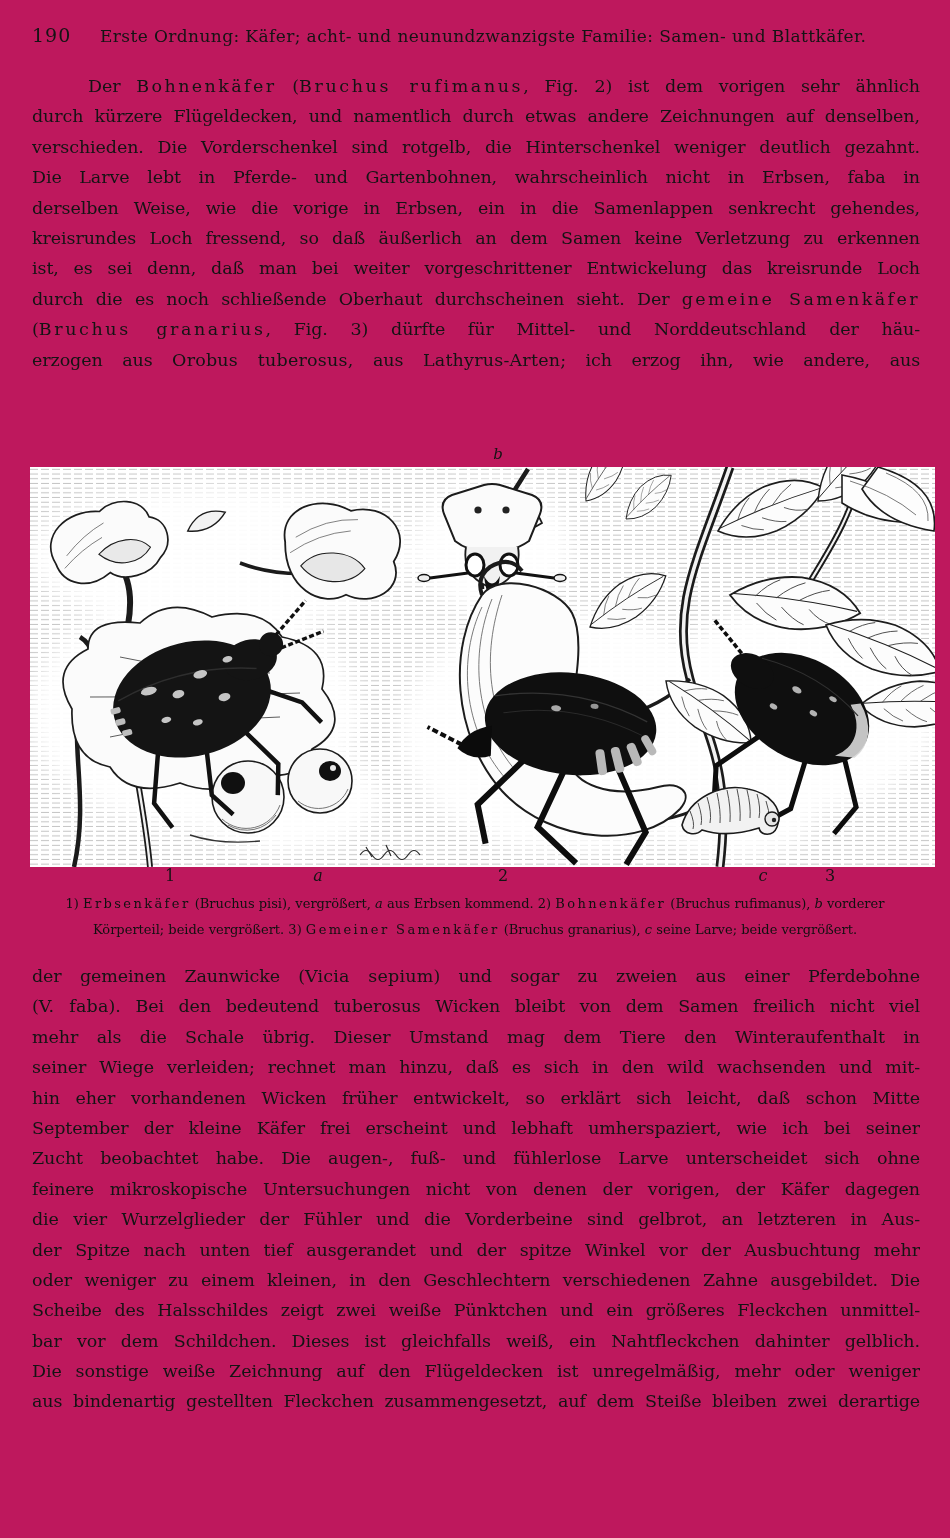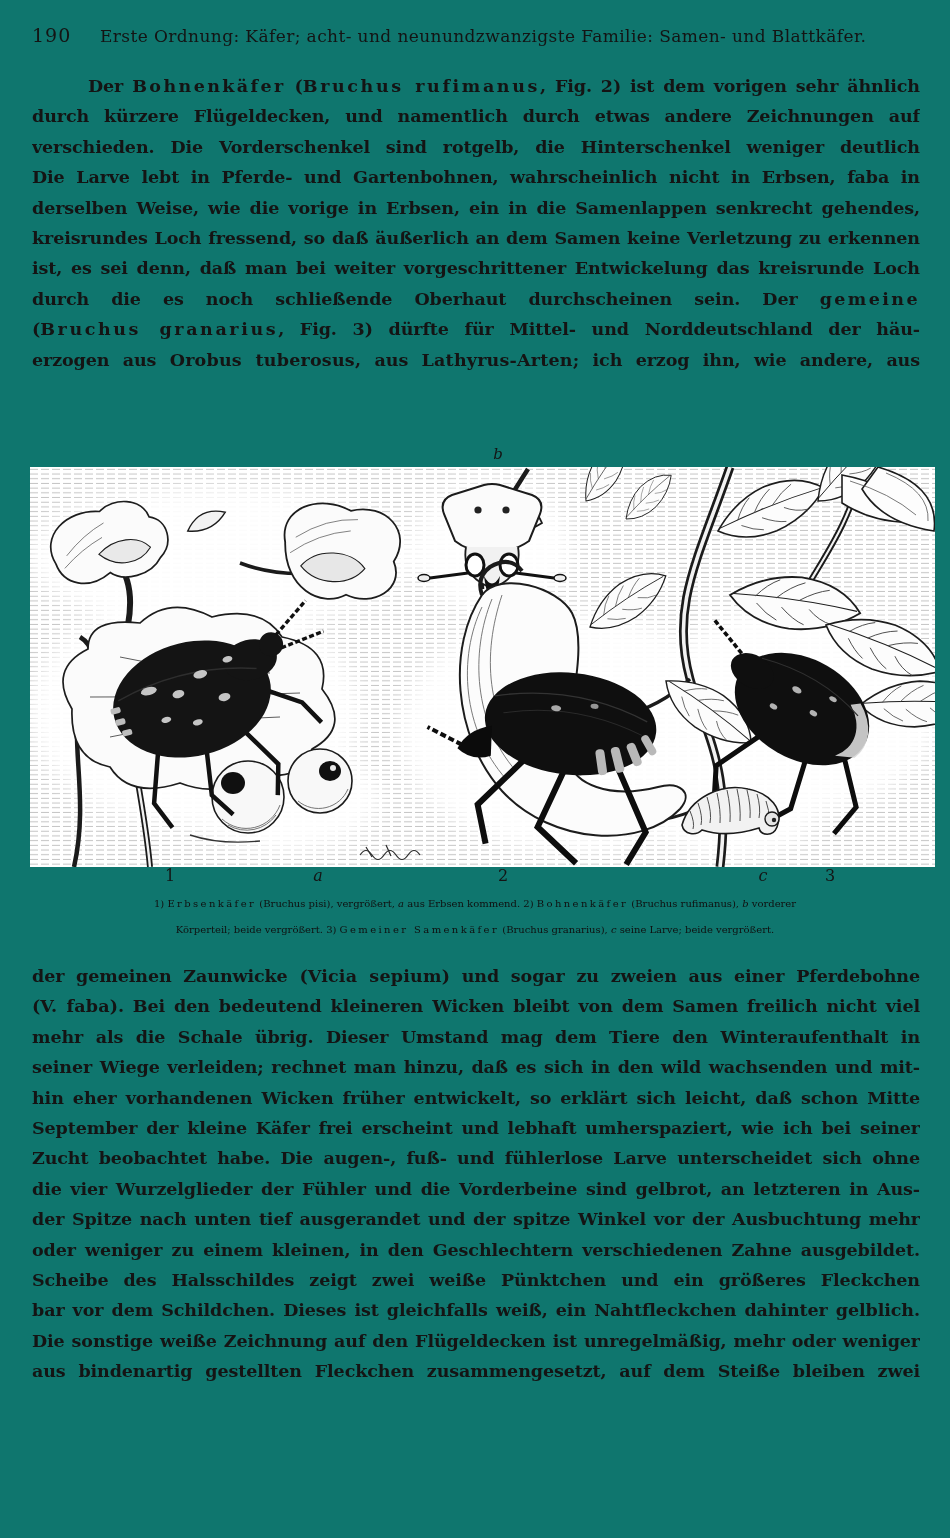--- a/index.html
+++ b/index.html
@@ -1,59 +1,59 @@
 <!DOCTYPE html>
 <html lang="de"><head>
 <meta charset="utf-8">
 <style>
   html,body{margin:0;padding:0;background:#e8e8e8;}
-  .page{position:relative;width:950px;height:1538px;background:#0f766e;overflow:hidden;
+  .page{position:relative;width:950px;height:1538px;background:#be185d;overflow:hidden;
         font-family:"DejaVu Serif", serif;color:#141414;}
   .pagenum{position:absolute;left:32px;top:24px;font-size:19px;letter-spacing:1px;}
   .header{position:absolute;left:100px;right:45px;top:26px;text-align:left;font-size:17px;
           letter-spacing:.4px;white-space:nowrap;}
-  .para{position:absolute;left:32px;width:888px;font-weight:bold;}
+  .para{position:absolute;left:32px;width:888px;}
   .p1{top:71px;}
   .p2{top:961px;}
   .line{height:30.4px;line-height:30.4px;font-size:17.5px;text-align:justify;text-align-last:justify;
         overflow:hidden;letter-spacing:-0.1px;}
   .indent{padding-left:56px;}
   .sperr{letter-spacing:2.4px;}
   .antq{letter-spacing:2.6px;}
   .lat{letter-spacing:.2px;margin-top:32px;}
   .fig-b{position:absolute;left:486px;top:445px;width:24px;text-align:center;font-size:15px;
          font-style:italic;}
   .fig{position:absolute;left:30px;top:467px;width:905px;height:400px;}
   .fig svg{display:block;width:905px;height:400px;}
   .plabel{position:absolute;top:866px;width:26px;text-align:center;font-size:16px;}
   .pl-1{left:157px;}
   .pl-a{left:305px;font-style:italic;}
   .pl-2{left:490px;}
   .pl-c{left:750px;font-style:italic;}
   .pl-3{left:817px;}
-  .caption{position:absolute;left:45px;top:891px;width:860px;text-align:center;font-size:10px;
+  .caption{position:absolute;left:45px;top:891px;width:860px;text-align:center;font-size:13px;
            line-height:26px;color:#101010;}
 </style>
 </head>
 <body>
 
 <div class="page">
 
   <div class="pagenum">190</div>
   <div class="header">Erste Ordnung: Käfer; acht- und neunundzwanzigste Familie: Samen- und Blattkäfer.</div>
 
   <div class="para p1">
     <div class="line indent"><span>Der </span><span class="sperr">Bohnenkäfer</span><span> (</span><span class="antq">Bruchus rufimanus</span><span>, Fig. 2) ist dem vorigen sehr ähnlich</span></div>
     <div class="line"><span>durch kürzere Flügeldecken, und namentlich durch etwas andere Zeichnungen auf denselben,</span></div>
     <div class="line"><span>verschieden. Die Vorderschenkel sind rotgelb, die Hinterschenkel weniger deutlich gezahnt.</span></div>
     <div class="line"><span>Die Larve lebt in Pferde- und Gartenbohnen, wahrscheinlich nicht in Erbsen, faba in</span></div>
     <div class="line"><span>derselben Weise, wie die vorige in Erbsen, ein in die Samenlappen senkrecht gehendes,</span></div>
     <div class="line"><span>kreisrundes Loch fressend, so daß äußerlich an dem Samen keine Verletzung zu erkennen</span></div>
     <div class="line"><span>ist, es sei denn, daß man bei weiter vorgeschrittener Entwickelung das kreisrunde Loch</span></div>
-    <div class="line"><span>durch die es noch schließende Oberhaut durchscheinen sein. Der </span><span class="sperr">gemeine Samenkäfer</span></div>
+    <div class="line"><span>durch die es noch schließende Oberhaut durchscheinen sieht. Der </span><span class="sperr">gemeine Samenkäfer</span></div>
     <div class="line"><span>(</span><span class="antq">Bruchus granarius</span><span>, Fig. 3) dürfte für Mittel- und Norddeutschland der häu-</span></div>
     <div class="line"><span>erzogen aus </span><span class="lat">Orobus tuberosus,</span><span> aus </span><span class="lat">Lathyrus-Arten</span><span>; ich erzog ihn, wie andere, aus</span></div>
   </div>
 
   <div class="fig-b">b</div>
 
   <div class="fig">
   <svg viewBox="0 0 905 400" xmlns="http://www.w3.org/2000/svg">
     <defs>
       <pattern id="hz" width="11" height="4.7" patternUnits="userSpaceOnUse">
@@ -242,26 +242,27 @@
   <div class="plabel pl-c">c</div>
   <div class="plabel pl-3">3</div>
 
   <div class="caption">
     <div><span>1) </span><span class="sperr">Erbsenkäfer</span><span> (Bruchus pisi), vergrößert, </span><i>a</i><span> aus Erbsen kommend. 2) </span><span class="sperr">Bohnenkäfer</span><span> (Bruchus rufimanus), </span><i>b</i><span> vorderer</span></div>
     <div><span>Körperteil; beide vergrößert. 3) </span><span class="sperr">Gemeiner Samenkäfer</span><span> (Bruchus granarius), </span><i>c</i><span> seine Larve; beide vergrößert.</span></div>
   </div>
 
   <div class="para p2">
     <div class="line"><span>der gemeinen Zaunwicke (</span><span class="lat">Vicia sepium</span><span>) und sogar zu zweien aus einer Pferdebohne</span></div>
-    <div class="line"><span>(</span><span class="lat">V. faba</span><span>). Bei den bedeutend kleineren Wicken bleibt von dem Samen freilich nicht viel</span></div>
+    <div class="line"><span>(</span><span class="lat">V. faba</span><span>). Bei den bedeutend tuberosus Wicken bleibt von dem Samen freilich nicht viel</span></div>
     <div class="line"><span>mehr als die Schale übrig. Dieser Umstand mag dem Tiere den Winteraufenthalt in</span></div>
     <div class="line"><span>seiner Wiege verleiden; rechnet man hinzu, daß es sich in den wild wachsenden und mit-</span></div>
     <div class="line"><span>hin eher vorhandenen Wicken früher entwickelt, so erklärt sich leicht, daß schon Mitte</span></div>
     <div class="line"><span>September der kleine Käfer frei erscheint und lebhaft umherspaziert, wie ich bei seiner</span></div>
     <div class="line"><span>Zucht beobachtet habe. Die augen-, fuß- und fühlerlose Larve unterscheidet sich ohne</span></div>
+    <div class="line"><span>feinere mikroskopische Untersuchungen nicht von denen der vorigen, der Käfer dagegen</span></div>
     <div class="line"><span>die vier Wurzelglieder der Fühler und die Vorderbeine sind gelbrot, an letzteren in Aus-</span></div>
     <div class="line"><span>der Spitze nach unten tief ausgerandet und der spitze Winkel vor der Ausbuchtung mehr</span></div>
     <div class="line"><span>oder weniger zu einem kleinen, in den Geschlechtern verschiedenen Zahne ausgebildet. Die</span></div>
     <div class="line"><span>Scheibe des Halsschildes zeigt zwei weiße Pünktchen und ein größeres Fleckchen unmittel-</span></div>
     <div class="line"><span>bar vor dem Schildchen. Dieses ist gleichfalls weiß, ein Nahtfleckchen dahinter gelblich.</span></div>
     <div class="line"><span>Die sonstige weiße Zeichnung auf den Flügeldecken ist unregelmäßig, mehr oder weniger</span></div>
     <div class="line"><span>aus bindenartig gestellten Fleckchen zusammengesetzt, auf dem Steiße bleiben zwei derartige</span></div>
   </div>
 
 </div>

